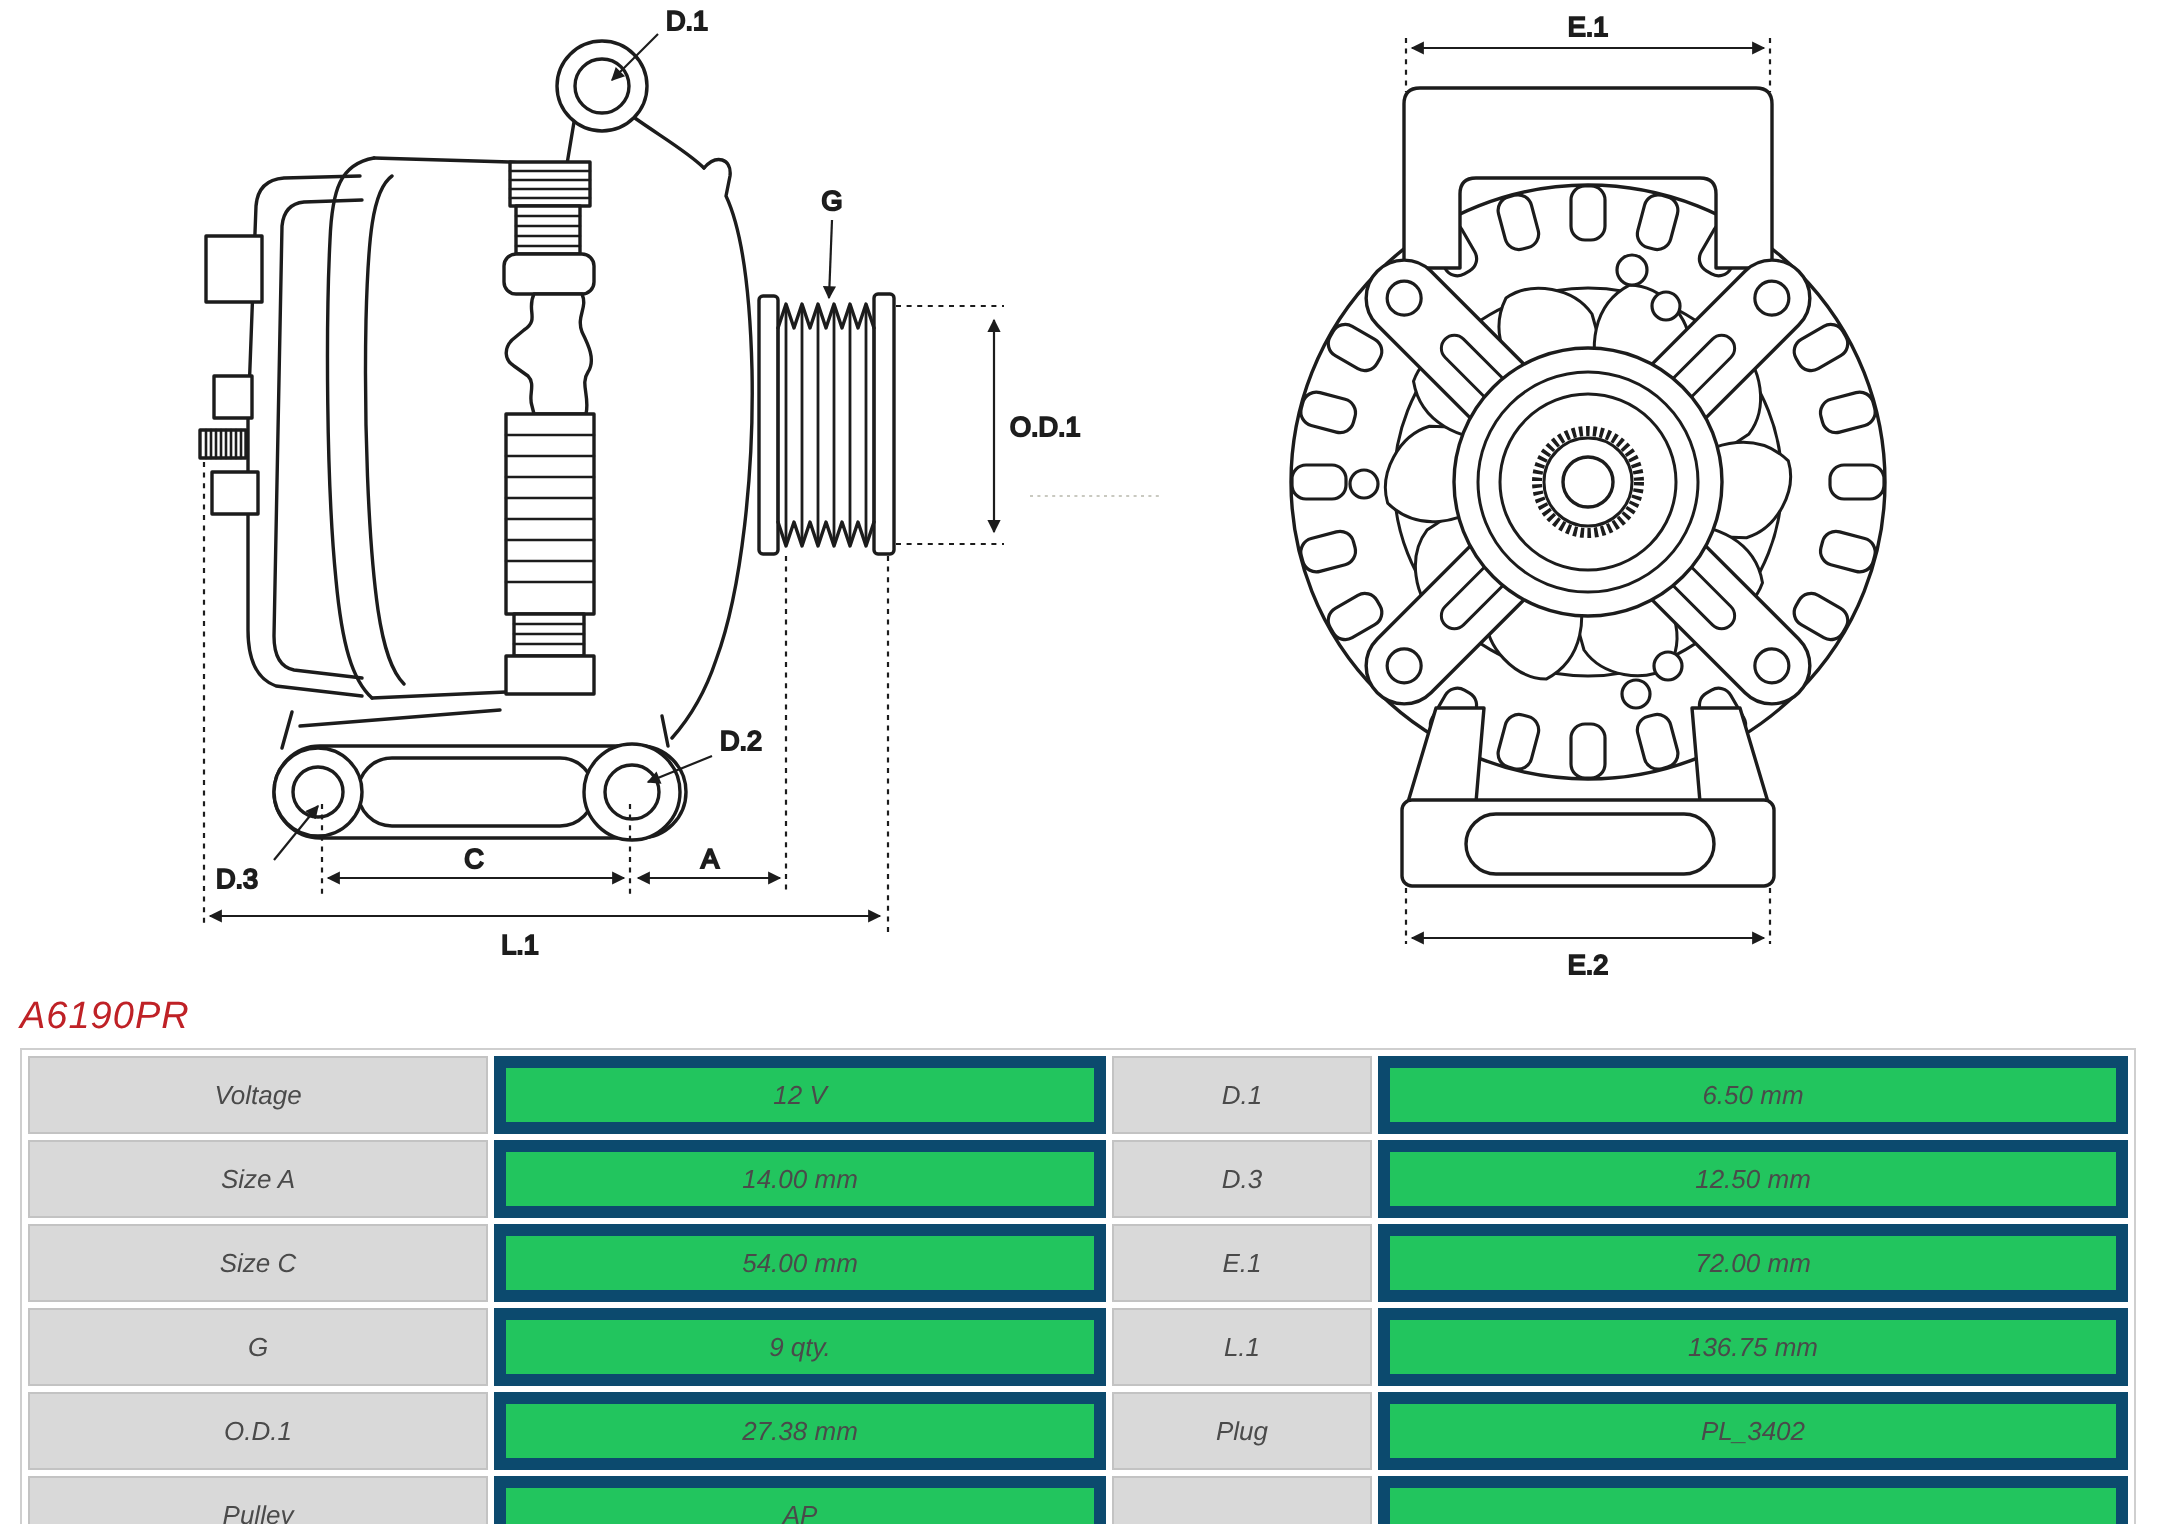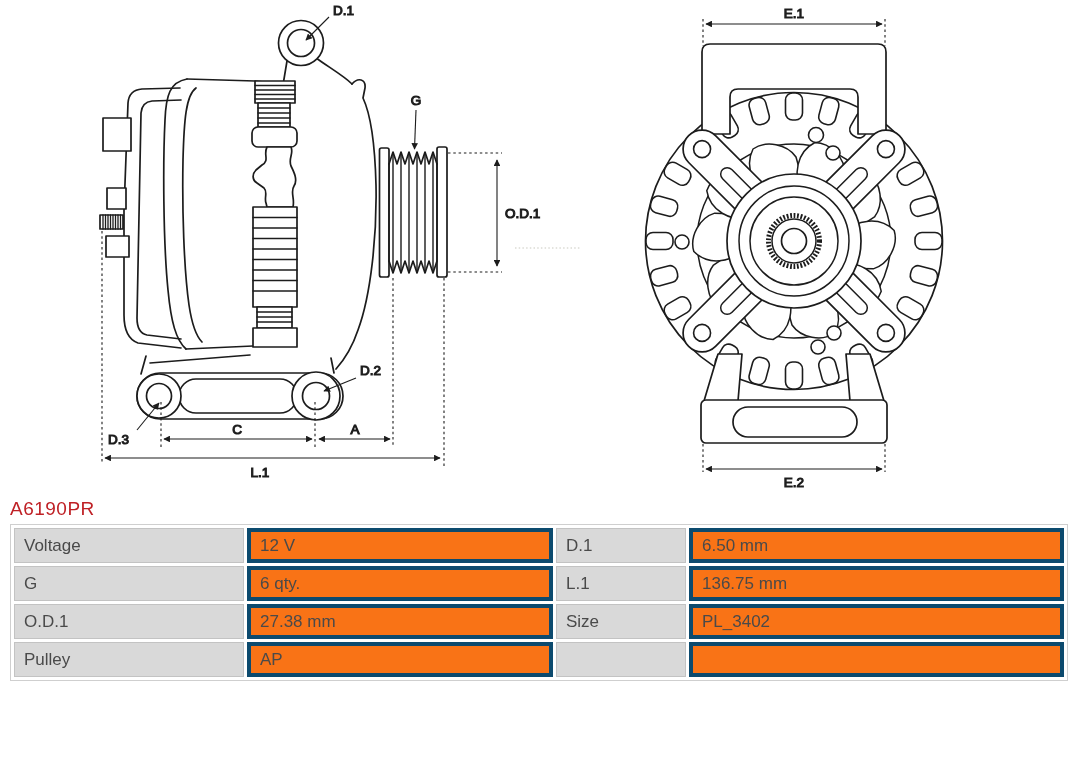--- a/index.html
+++ b/index.html
@@ -1,23 +1,23 @@
 <!DOCTYPE html>
 <html><head>
 <meta charset="utf-8">
 <style>
   html,body{margin:0;padding:0;background:#ffffff;}
   body{width:1080px;height:762px;overflow:hidden;font-family:"Liberation Sans",sans-serif;}
   .drawing-wrap{position:relative;width:1080px;height:495px;}
   svg text{font-family:"Liberation Sans",sans-serif;font-size:13.5px;fill:#2a2a2a;}
-  .part-number{margin:3px 0 5px 10px;font-size:19px;line-height:21px;color:#bf2126;font-weight:400;letter-spacing:.5px;}
+  .part-number{margin:3px 0 5px 10px;font-size:19px;line-height:21px;color:#bf2126;font-weight:400;letter-spacing:.5px;font-style:italic;}
   table.spec{border-collapse:separate;border-spacing:3px;width:1058px;margin:0 10px;background:#fff;border:1px solid #cfcfcf;table-layout:fixed;}
-  table.spec td{height:27px;padding:0 9px;text-align:left;font-size:17px;color:#4a4a4a;overflow:hidden;white-space:nowrap;}
+  table.spec td{height:27px;padding:0 9px;text-align:center;font-size:13px;color:#4a4a4a;overflow:hidden;white-space:nowrap;font-style:italic;}
   td.lbl{background:#d9d9d9;border:1px solid #c3c3c3;}
-  td.val{background:#f97316;border:4px solid #0c4a6e;}
+  td.val{background:#22c55e;border:6px solid #0c4a6e;}
 </style>
 </head>
 <body>
 
 <div class="drawing-wrap">
 <svg width="1080" height="495" viewBox="0 0 1080 495">
   <defs>
     <marker id="arr" viewBox="0 0 10 10" refX="9" refY="5" markerWidth="8" markerHeight="6" orient="auto-start-reverse">
       <path d="M0 0 L10 5 L0 10 z" fill="#1c1c1c"></path>
     </marker>
@@ -230,29 +230,41 @@
       <col>
     </colgroup>
   <tbody>
     <tr>
       <td class="lbl">Voltage</td>
       <td class="val">12 V</td>
       <td class="lbl">D.1</td>
       <td class="val">6.50 mm</td>
     </tr>
     <tr>
+      <td class="lbl">Size A</td>
+      <td class="val">14.00 mm</td>
+      <td class="lbl">D.3</td>
+      <td class="val">12.50 mm</td>
+    </tr>
+    <tr>
+      <td class="lbl">Size C</td>
+      <td class="val">54.00 mm</td>
+      <td class="lbl">E.1</td>
+      <td class="val">72.00 mm</td>
+    </tr>
+    <tr>
       <td class="lbl">G</td>
-      <td class="val">6 qty.</td>
+      <td class="val">9 qty.</td>
       <td class="lbl">L.1</td>
       <td class="val">136.75 mm</td>
     </tr>
     <tr>
       <td class="lbl">O.D.1</td>
       <td class="val">27.38 mm</td>
-      <td class="lbl">Size</td>
+      <td class="lbl">Plug</td>
       <td class="val">PL_3402</td>
     </tr>
     <tr>
       <td class="lbl">Pulley</td>
       <td class="val">AP</td>
       <td class="lbl"></td>
       <td class="val"></td>
     </tr>
   </tbody>
 </table>

